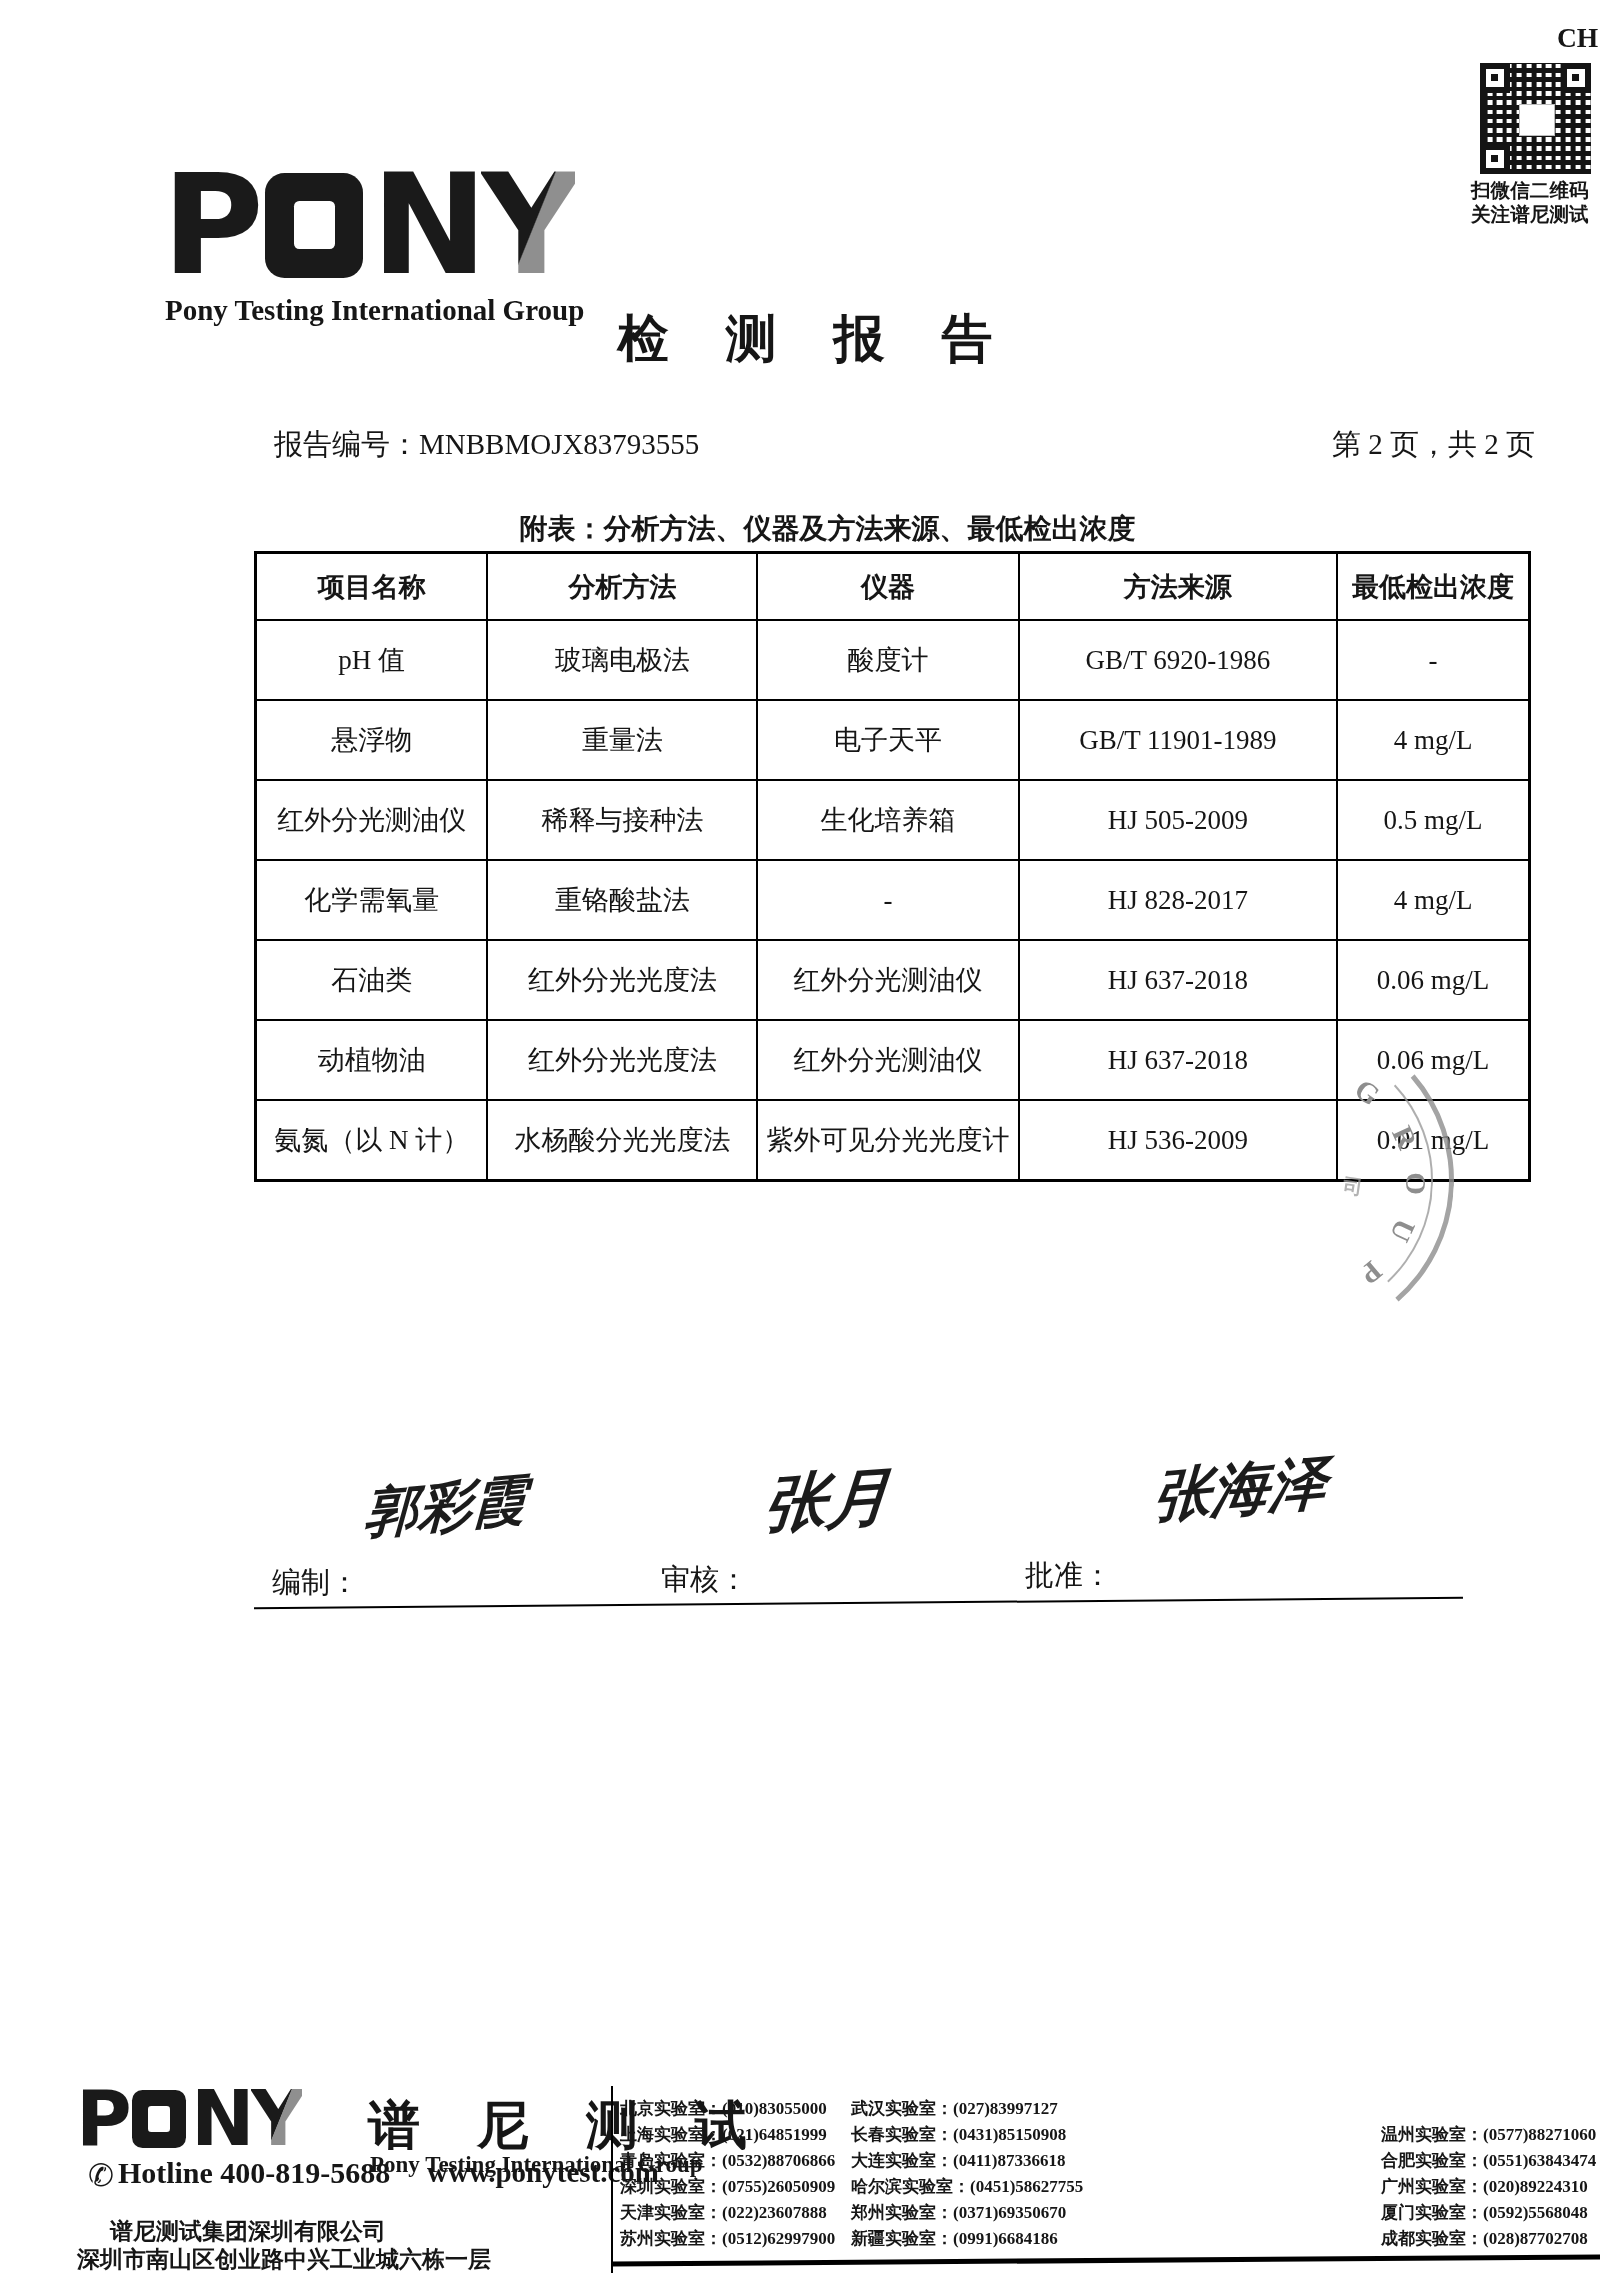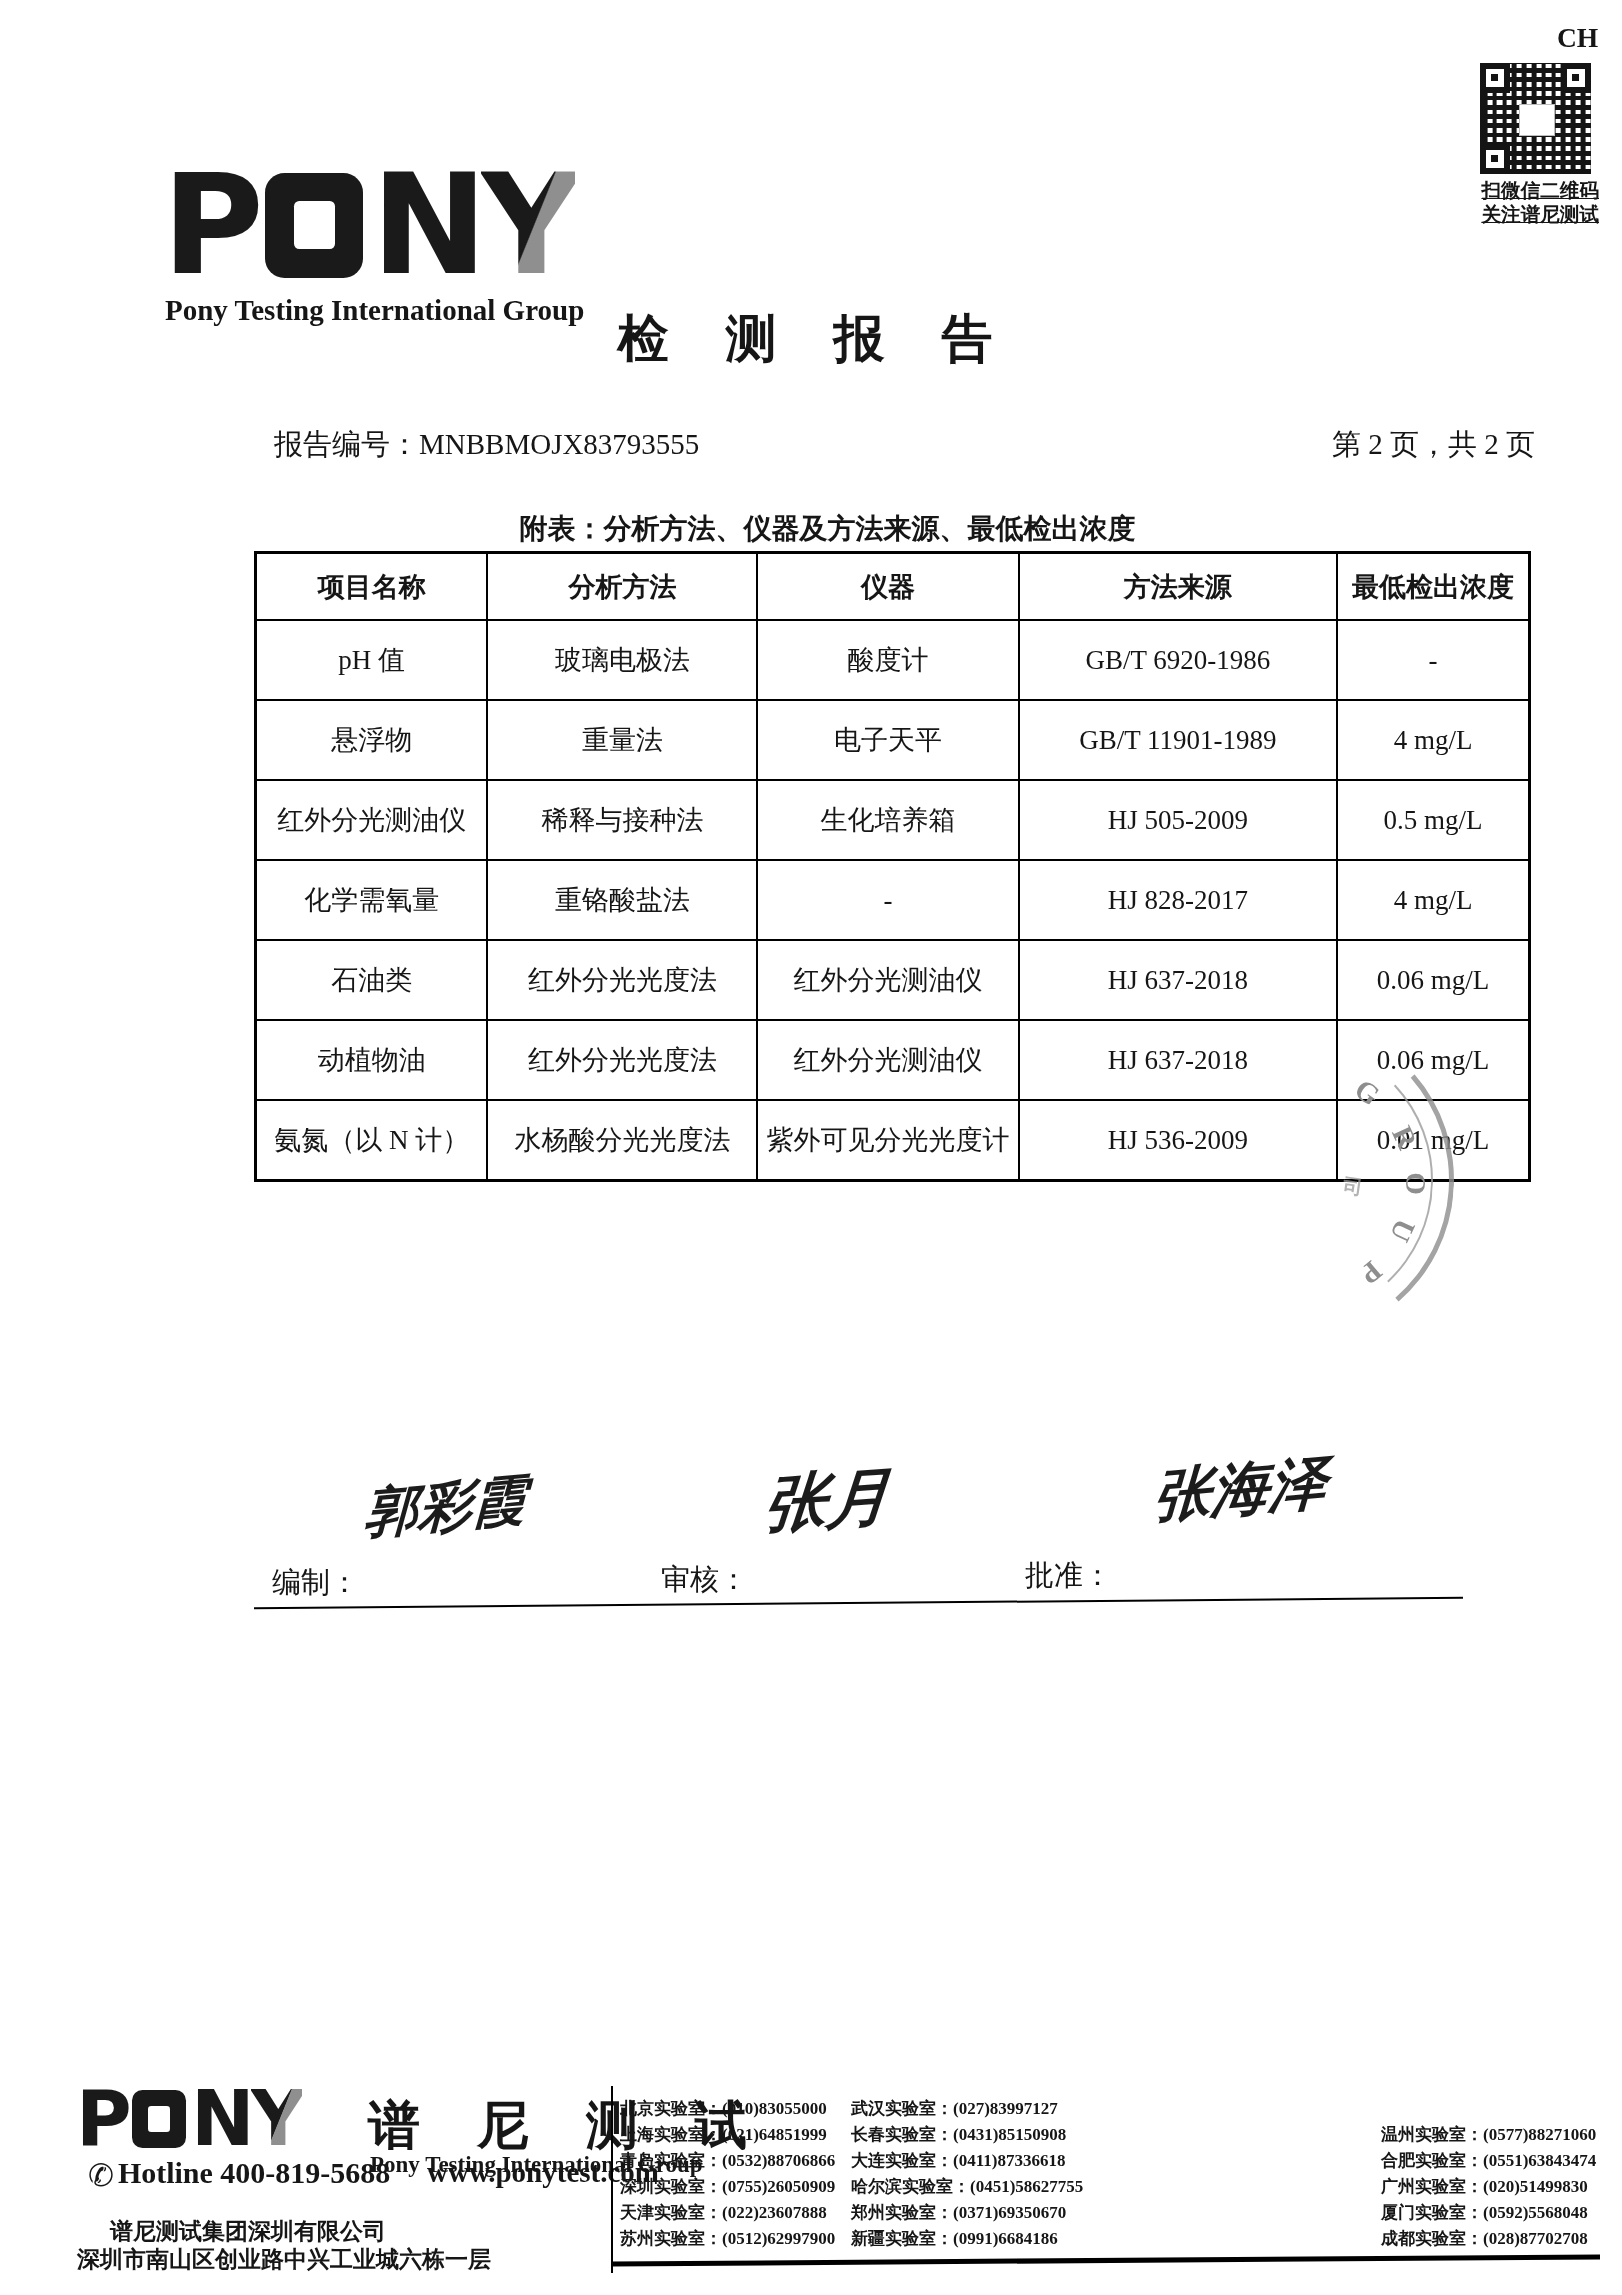--- a/index.html
+++ b/index.html
@@ -16,21 +16,21 @@
   @supports ((-webkit-background-clip:text) or (background-clip:text)){
     .y-grad{background:linear-gradient(112deg,#1a1a1a 54%,#8f8f8f 55% 88%,#c4c4c4 89%);
             -webkit-background-clip:text;background-clip:text;color:transparent;}
   }
   .logo-sub{font:600 29px/1 "Liberation Serif","DejaVu Serif",serif;}
 
   
   .doc-title{left:0;right:0;top:305px;text-align:center;font-size:51px;font-weight:700;
              letter-spacing:13px;word-spacing:18.3px;}
   .ch-label{left:1557px;top:22px;font-size:27.5px;font-weight:600;}
-  .qr-caption{left:1471px;top:179px;width:128px;font:700 19.6px/1.2 "Liberation Sans","DejaVu Sans",sans-serif;text-align:right;text-decoration:underline;}
+  .qr-caption{left:1471px;top:179px;width:128px;font:700 19.6px/1.2 "Liberation Sans","DejaVu Sans",sans-serif;text-align:left;}
   .report-line{left:274px;top:425px;font-size:29px;}
   .page-info{right:88px;top:425px;font-size:29px;}
 
   
   .qr{left:1480px;top:63px;width:111px;height:111px;background-color:#fff;
       background-image:repeating-linear-gradient(0deg,#141414 0 4.6px,transparent 4.6px 9.2px),
                        repeating-linear-gradient(90deg,#141414 0 4.6px,transparent 4.6px 9.8px);
       background-position:0 0,2.6px 2.6px;}
   .qf{position:absolute;width:30px;height:30px;background:#fff;border:6.5px solid #141414;box-sizing:border-box;}
   .qf::after{content:"";position:absolute;left:4.6px;top:4.6px;width:7.9px;height:7.9px;background:#141414;}
@@ -233,19 +233,19 @@
       <div class="lab-entry">武汉实验室：(027)83997127</div>
       <div class="lab-entry">长春实验室：(0431)85150908</div>
       <div class="lab-entry">大连实验室：(0411)87336618</div>
       <div class="lab-entry">哈尔滨实验室：(0451)58627755</div>
       <div class="lab-entry">郑州实验室：(0371)69350670</div>
       <div class="lab-entry">新疆实验室：(0991)6684186</div>
     </div>
   <div class="abs lab-col lab-c4">
       <div class="lab-entry">温州实验室：(0577)88271060</div>
       <div class="lab-entry">合肥实验室：(0551)63843474</div>
-      <div class="lab-entry">广州实验室：(020)51499830</div>
+      <div class="lab-entry">广州实验室：(020)89224310</div>
       <div class="lab-entry">厦门实验室：(0592)5568048</div>
       <div class="lab-entry">成都实验室：(028)87702708</div>
     </div>
 
 </div>
 
 
 </body></html>

